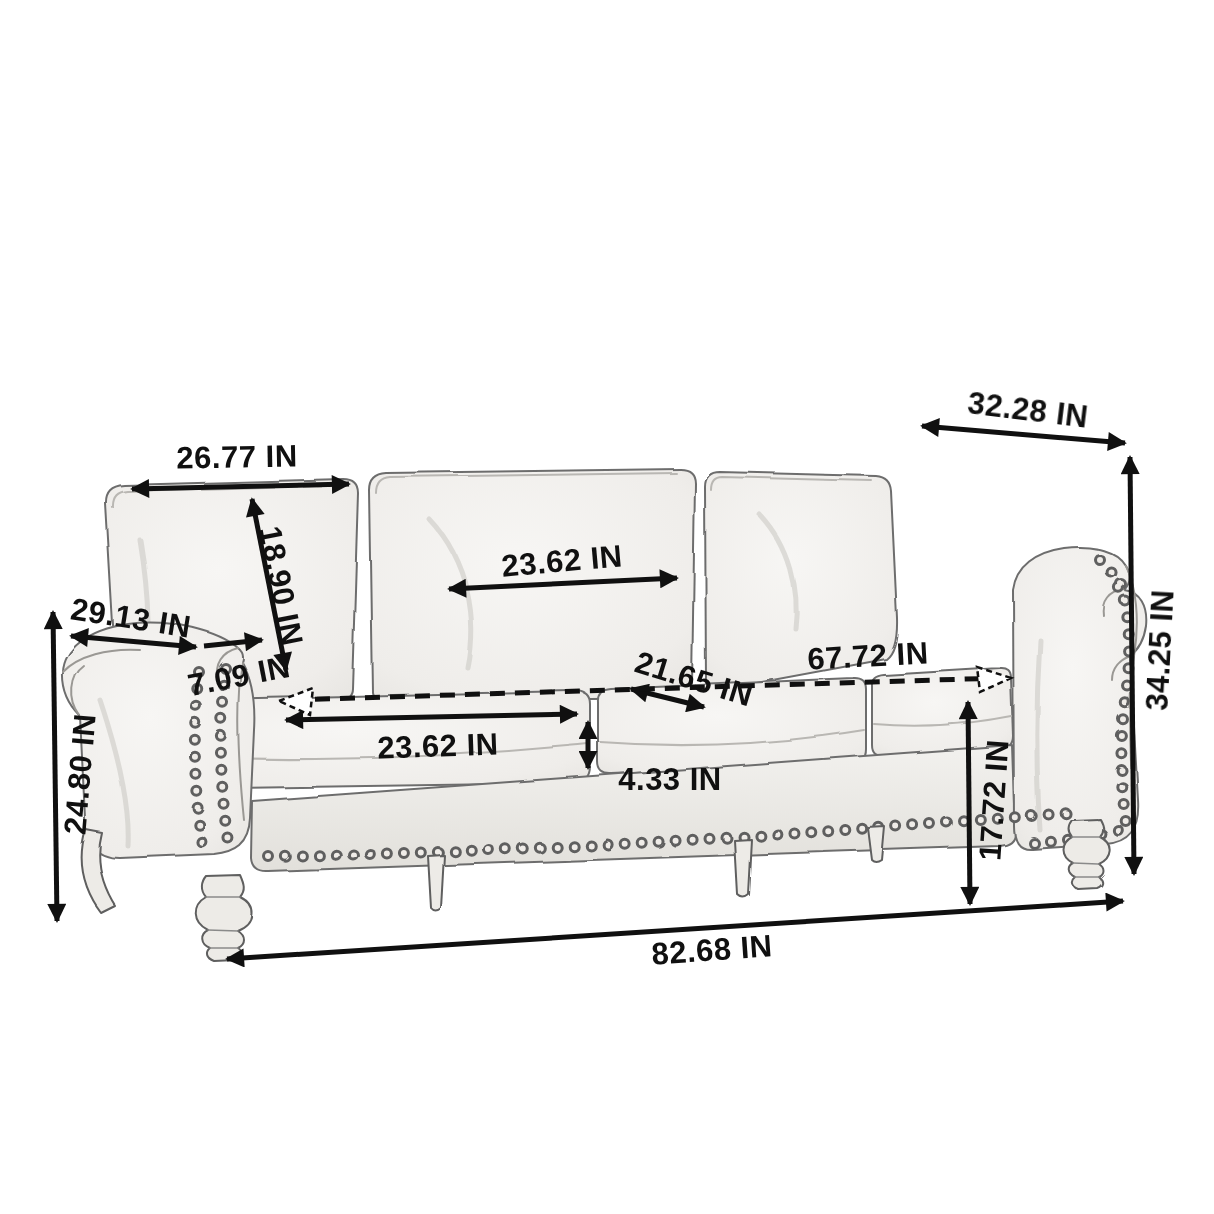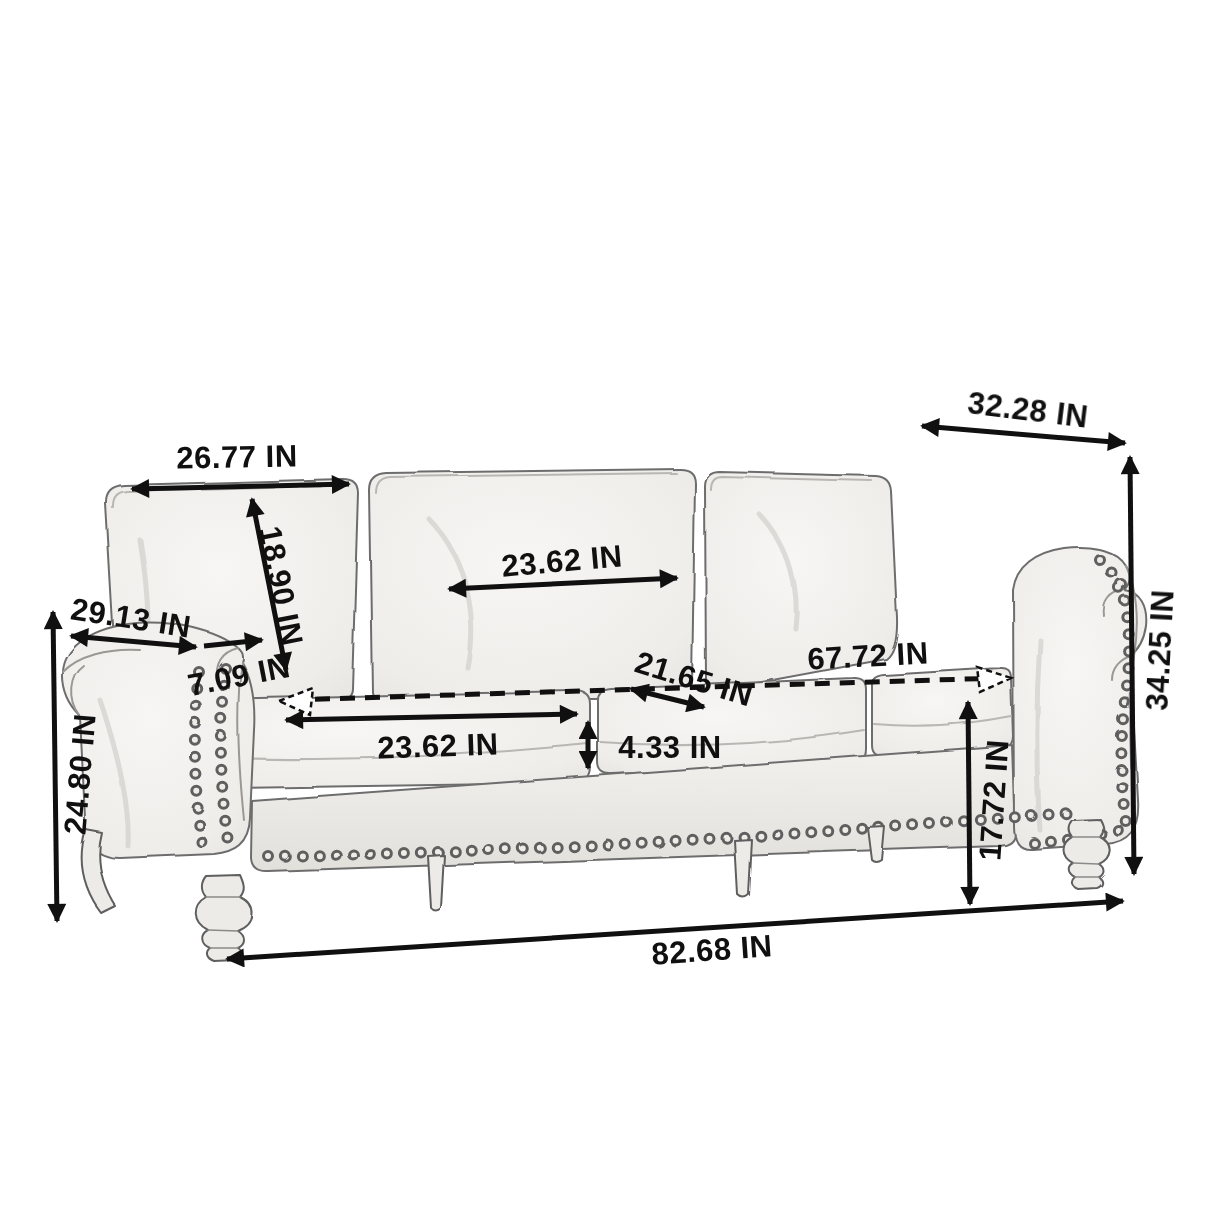--- a/index.html
+++ b/index.html
@@ -19,21 +19,21 @@
   }
   
   #lbl-back-cushion-width   {left:237px; top:457px; --rot:-1deg;}
   #lbl-back-cushion-height  {left:281px; top:586px; --rot:79deg;}
   #lbl-arm-length           {left:131px; top:618px; --rot:9deg;}
   #lbl-arm-thickness        {left:239px; top:676px; --rot:-11deg;}
   #lbl-mid-back-width       {left:562px; top:561px; --rot:-5deg;}
   #lbl-seat-cushion-width   {left:438px; top:746px; --rot:-2deg;}
   #lbl-seat-depth           {left:694px; top:679px; --rot:17deg;}
   #lbl-inner-seat-width     {left:868px; top:656px; --rot:-3deg;}
-  #lbl-cushion-thickness    {left:670px; top:747px; --rot:0deg;}
+  #lbl-cushion-thickness    {left:670px; top:779px; --rot:0deg;}
   #lbl-seat-height          {left:994px; top:800px; --rot:-86deg;}
   #lbl-overall-height       {left:1160px;top:650px; --rot:-87deg;}
   #lbl-overall-depth        {left:1028px;top:410px; --rot:7deg;}
   #lbl-arm-height           {left:80px;  top:774px; --rot:-85deg;}
   #lbl-overall-width        {left:712px; top:950px; --rot:-4deg;}
 </style>
 </head>
 <body>
 
 <div class="stage">

